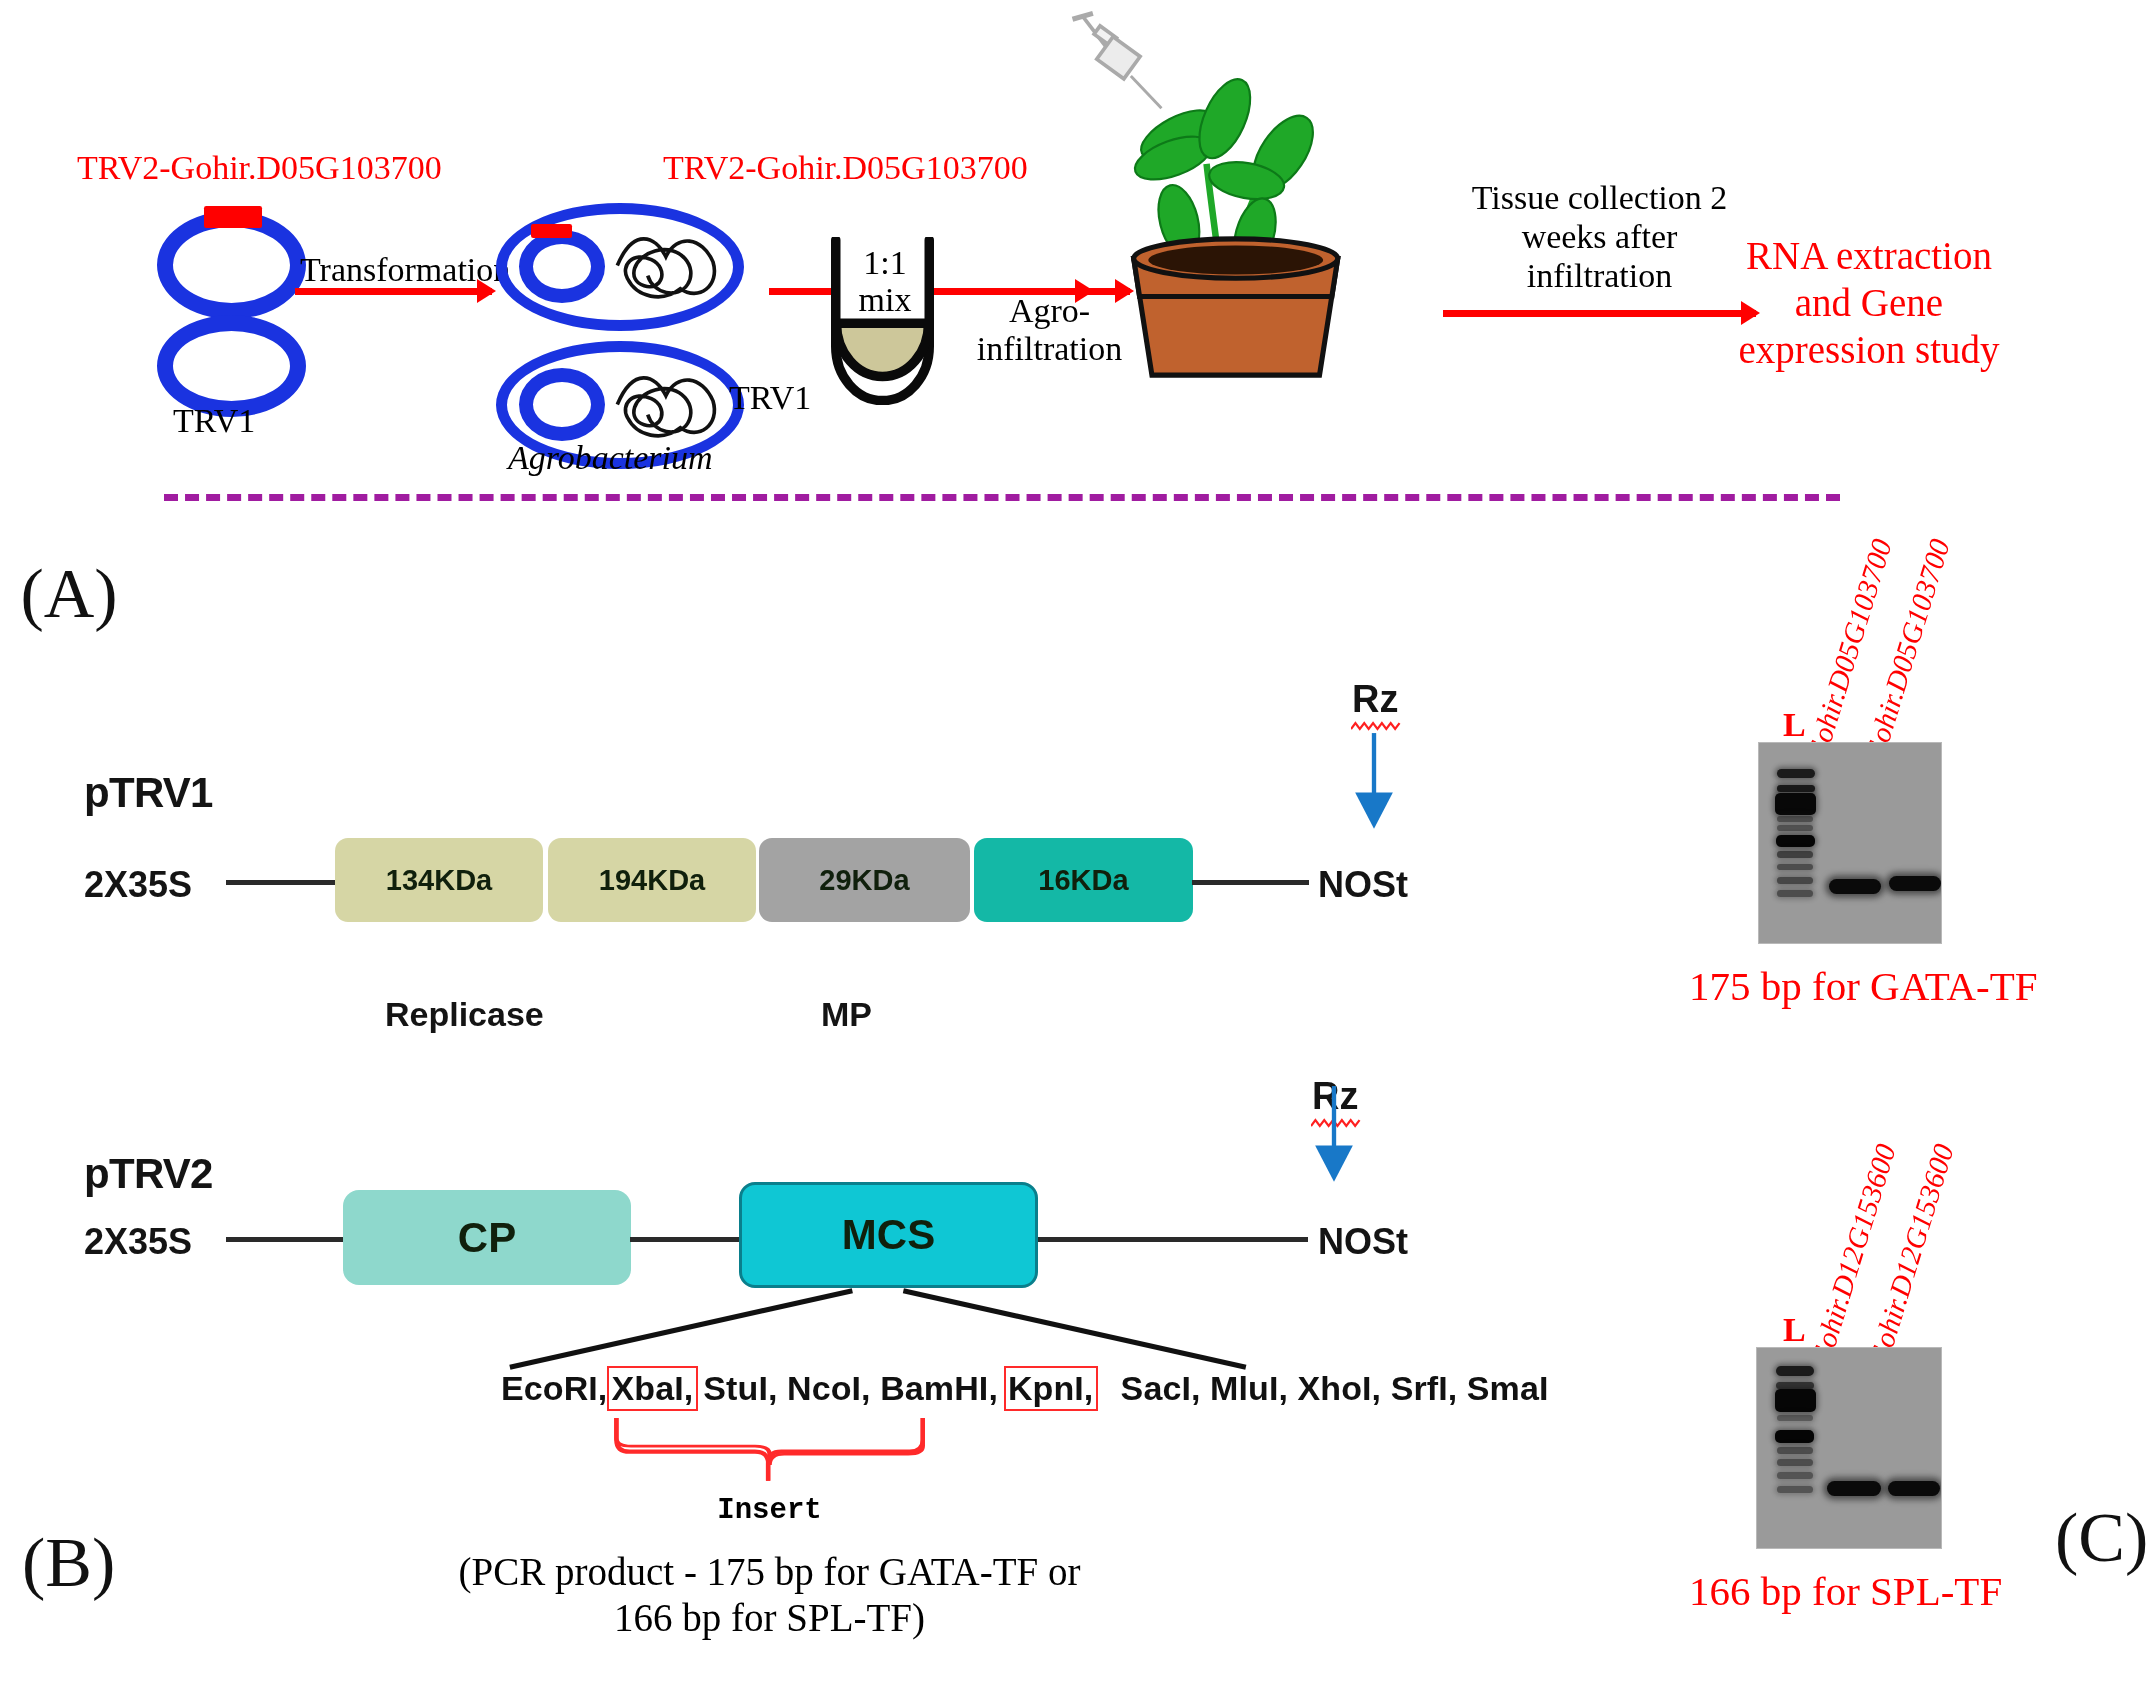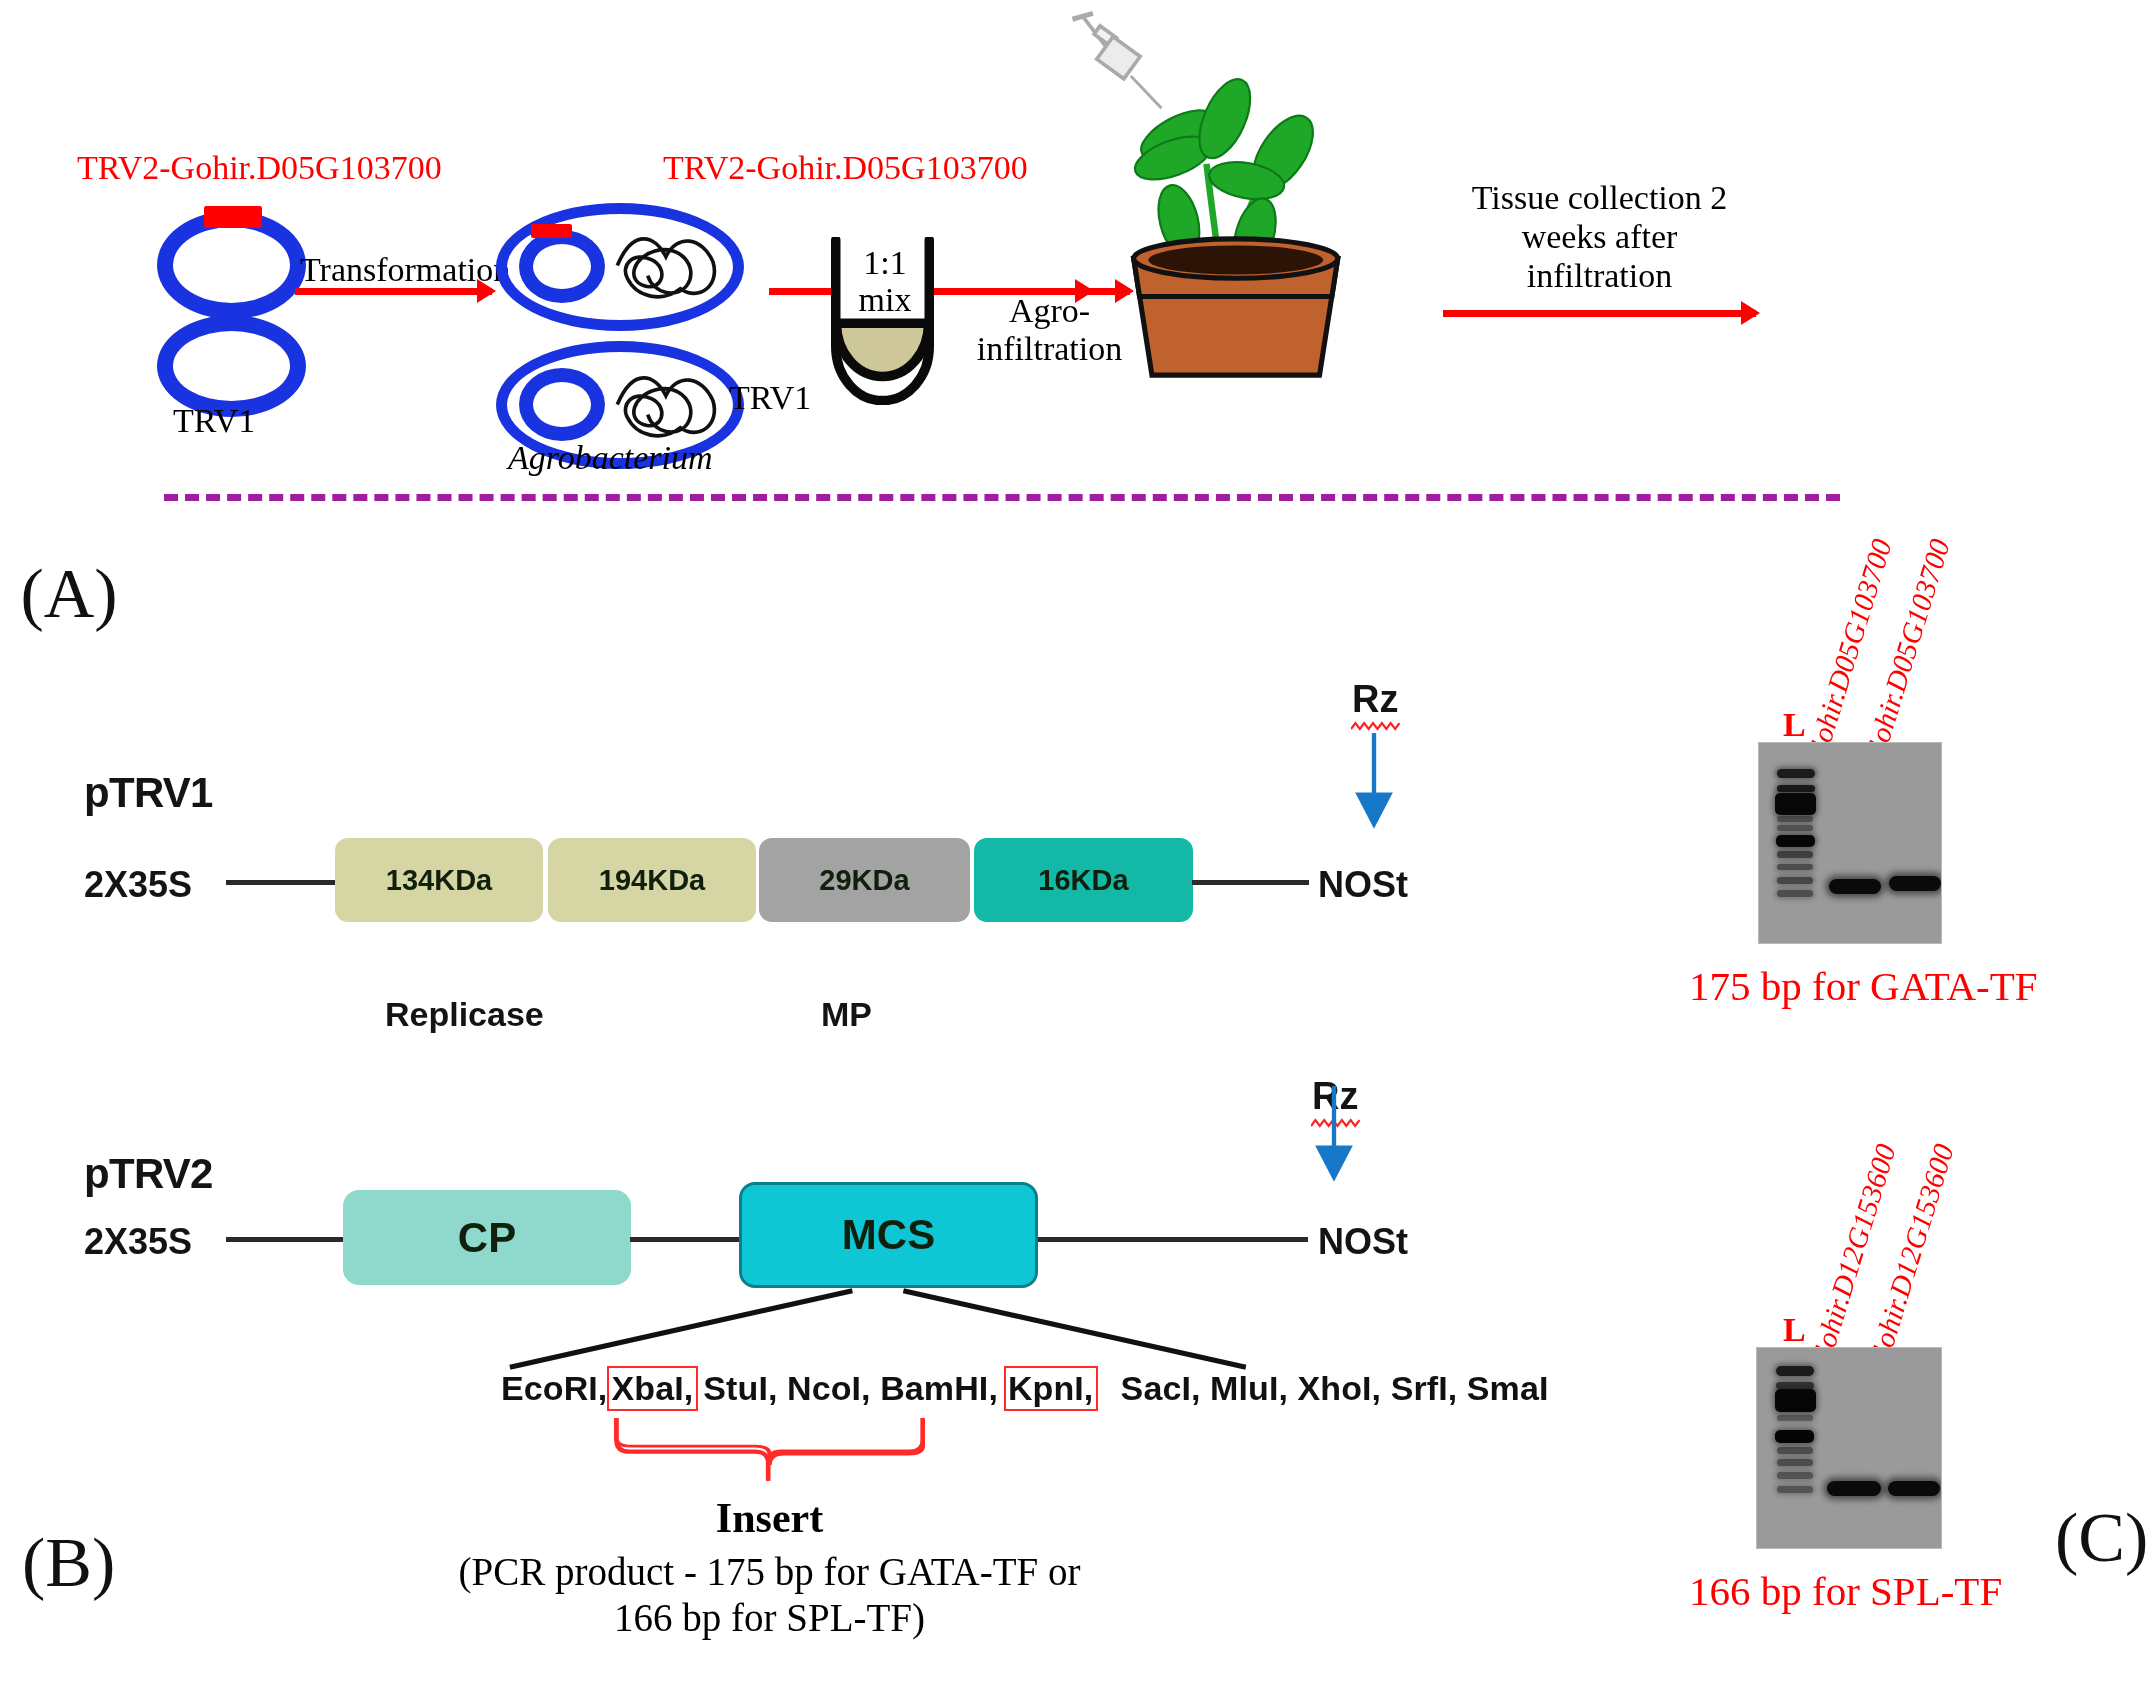--- a/index.html
+++ b/index.html
@@ -43,21 +43,21 @@
      font-size:34px;color:#141414;margin-top:44px;}
 
   .rz-label{font-family:"Liberation Sans", sans-serif;font-weight:bold;
      font-size:38px;color:#141414;position:relative;}
   .squiggle{position:absolute;left:-1.5px;bottom:-10.2px;width:50px;height:10.2px;}
 
   .enzymes{font-family:"Liberation Sans", sans-serif;font-weight:bold;
      font-size:34px;color:#111;letter-spacing:0.1px;white-space:nowrap;}
   .enzbox{border:2.9px solid #ff2a2a;padding:0.7px 2.2px 1.5px 2.2px;box-sizing:border-box;}
 
-  .insertWord{font-family:Liberation Serif, serif;font-weight:bold;font-size:42px;}
+  .insertWord{font-family:Liberation Mono, monospace;font-weight:bold;font-size:29px;}
   .insertDesc{font-family:"Liberation Serif", serif;font-size:39px;line-height:1.18;}
 
   .panelTag{font-family:"Liberation Serif", serif;font-size:70px;color:#111;}
 
   
   .gelBox{position:absolute;background:#9a9a9a;border:1.5px solid #b9b9b9;overflow:hidden;}
   .lane-label{color:#ff0000;font-family:"Liberation Serif", serif;font-style:italic;
      font-size:29px;white-space:nowrap;transform-origin:left bottom;}
   .L-label{color:#ff0000;font-family:"Liberation Serif", serif;font-weight:bold;font-size:34px;}
   .gelCaption{color:#ff0000;font-family:"Liberation Serif", serif;font-size:41px;white-space:nowrap;}
@@ -157,20 +157,25 @@
     <ellipse cx="190" cy="302" rx="120" ry="20" fill="#2b1405"></ellipse>
   </svg>
 
   <div class="arrow-red" style="left:1443px;top:310px;width:313px;"></div>
   <div class="abs serif ctr" style="left:1428px;top:179px;width:343px;font-size:34px;line-height:1.14;">
     <div>Tissue collection 2</div>
     <div>weeks after</div>
     <div>infiltration</div>
   </div>
 
+  <div class="abs red serif ctr" style="left:1643px;top:233px;width:452px;font-size:39px;line-height:1.2;">
+    <div>RNA extraction</div>
+    <div>and Gene</div>
+    <div>expression study</div>
+  </div>
 </div>
 
 <div class="abs" id="dash-divider"></div>
 
 <div class="abs panelTag" style="left:20.4px;top:554px;">(A)</div>
 
 <div class="abs" style="left:0;top:700px;width:1676px;height:1002px;">
 
   <div class="abs constructLabel" style="left:84px;top:69px;">pTRV1</div>
 

